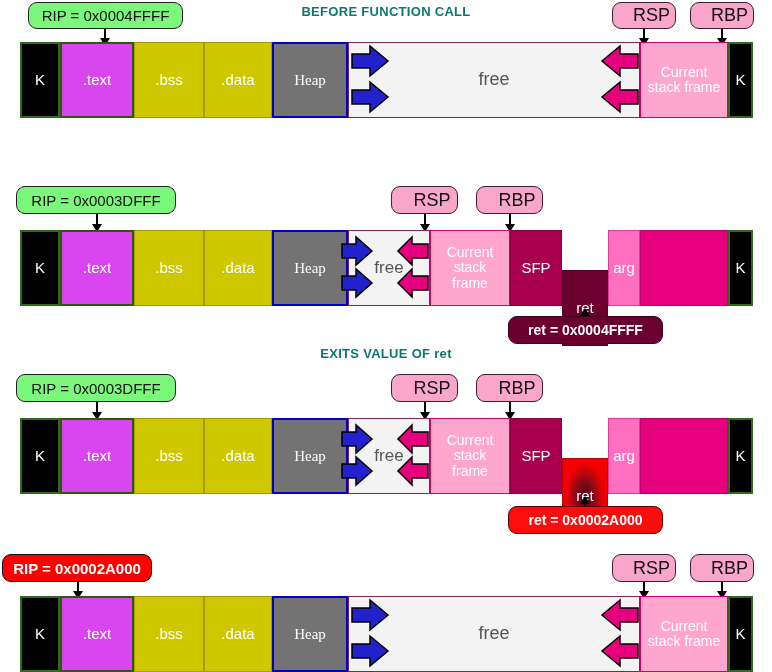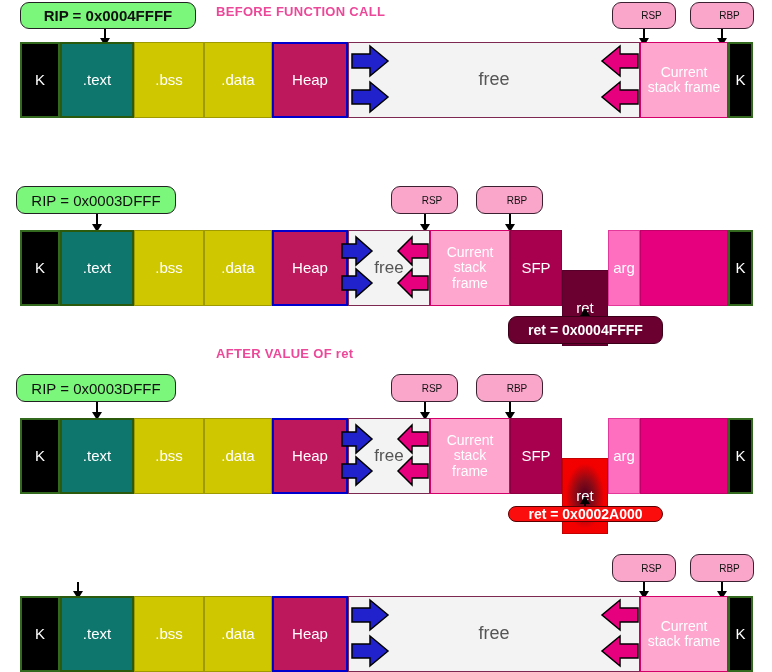--- a/index.html
+++ b/index.html
@@ -3,34 +3,34 @@
 <meta charset="utf-8">
 <style>
   html,body{margin:0;padding:0;background:#ffffff;}
   body{
     width:772px;height:672px;position:relative;overflow:hidden;
     font-family:"Liberation Sans","DejaVu Sans",sans-serif;
     -webkit-font-smoothing:antialiased;
   }
   .panel{position:absolute;left:0;width:772px;}
   .title{
-    position:absolute;text-align:left;font-weight:bold;font-size:13px;
-    color:#ec4899;letter-spacing:0.3px;white-space:nowrap;
+    position:absolute;text-align:center;font-weight:bold;font-size:13px;
+    color:#0f766e;letter-spacing:0.3px;white-space:nowrap;
   }
   
   .bar{position:absolute;height:76px;}
   .seg{
     position:absolute;top:0;height:76px;box-sizing:border-box;
     display:flex;align-items:center;justify-content:center;
     font-size:15px;color:#ffffff;line-height:1.08;text-align:center;
   }
   .seg.kern{background:#000000;border:2px solid #33691e;color:#ffffff;font-size:15px;}
-  .seg.text{background:#0f766e;border:2px solid #2b5a0c;}
+  .seg.text{background:#d946ef;border:2px solid #2b5a0c;}
   .seg.bss, .seg.data{background:#cfc800;border:1px solid #9e9a00;}
-  .seg.heap{background:#be185d;border:2px solid #0000cc;}
+  .seg.heap{background:#737373;border:2px solid #0000cc;font-family:Liberation Serif, serif;}
   .seg.free{
     background:#f4f3f4;border:1px solid #7c2850;color:#555555;font-size:18px;
   }
   .seg.free.small{font-size:17px;}
   .seg.csf{background:#ffa6cf;border:1px solid #d4006a;color:#ffffff;font-size:14px;}
   .seg.sfp{background:#a8004f;border:1px solid #8c0042;color:#ffffff;font-size:15px;}
   .seg.ret{background:#6b0030;border:1px solid #55002a;color:#ffffff;font-size:15px;margin-top:40px;}
   .seg.ret.hot{
     background:radial-gradient(ellipse at 50% 50%, #4d0020 0%, #8a0a16 30%, #f20000 62%, #f40000 100%);
     border:1px solid #c40000;
@@ -42,37 +42,37 @@
   .arrowbox{position:absolute;width:40px;height:76px;top:0;pointer-events:none;}
 
   
   .callout{
     position:absolute;box-sizing:border-box;border-radius:9px;
     display:flex;align-items:center;justify-content:center;
     font-size:15px;white-space:nowrap;
   }
   .callout.green{background:#7bf77b;border:1.5px solid #222;color:#111;}
   .callout.red{background:#ff0000;border:1.5px solid #111;color:#ffffff;font-weight:bold;}
-  .callout.pink{background:#f9a6ca;border:1.5px solid #3a2030;color:#111;font-size:10px;padding-left:15px;}
+  .callout.pink{background:#f9a6ca;border:1.5px solid #3a2030;color:#111;font-size:18px;padding-left:15px;}
   .callout.darkred{background:#6b0030;border:1.5px solid #3a0018;color:#ffffff;font-weight:bold;font-size:14px;text-align:right;}
   .callout.brightred{background:#fb0d0d;border:1.5px solid #5a0000;color:#ffffff;font-weight:bold;font-size:14px;}
 
   .leader{position:absolute;background:#000;width:1.6px;}
   .leadhead{position:absolute;width:0;height:0;border-left:5px solid transparent;border-right:5px solid transparent;}
   .leadhead.down{border-top:8px solid #000;}
   .leadhead.up{border-bottom:8px solid #000;}
 </style>
 </head>
 <body>
 
 <div class="panel" style="top:0;height:150px;">
 
   <div class="title" style="left:216px;top:4px;width:340px;">BEFORE FUNCTION CALL</div>
 
-  <div class="callout green" style="left:20px;top:2px;width:176px;height:27px;font-weight:bold;">RIP = 0x0004FFFF</div>
+  <div class="callout green" style="left:28px;top:2px;width:155px;height:27px;">RIP = 0x0004FFFF</div>
   <div class="leader" style="left:104px;top:29px;height:12px;"></div>
   <div class="leadhead down" style="left:100px;top:38px;"></div>
 
   <div class="callout pink" style="left:612px;top:2px;width:64px;height:27px;">RSP</div>
   <div class="leader" style="left:643px;top:29px;height:12px;"></div>
   <div class="leadhead down" style="left:639px;top:38px;"></div>
 
   <div class="callout pink" style="left:690px;top:2px;width:64px;height:27px;">RBP</div>
   <div class="leader" style="left:721px;top:29px;height:12px;"></div>
   <div class="leadhead down" style="left:717px;top:38px;"></div>
@@ -153,21 +153,21 @@
     </div>
   </div>
 
   <div class="leadhead up" style="left:580px;top:158px;"></div>
   <div class="leader" style="left:584px;top:165px;height:14px;"></div>
   <div class="callout darkred" style="left:508px;top:166px;width:155px;height:28px;">ret = 0x0004FFFF</div>
 </div>
 
 <div class="panel" style="top:340px;height:200px;">
 
-  <div class="title" style="left:216px;top:6px;width:340px;">AFTER VALUE OF ret</div>
+  <div class="title" style="left:216px;top:6px;width:340px;">EXITS VALUE OF ret</div>
 
   <div class="callout green" style="left:16px;top:34px;width:160px;height:28px;">RIP = 0x0003DFFF</div>
   <div class="leader" style="left:96px;top:62px;height:13px;"></div>
   <div class="leadhead down" style="left:92px;top:72px;"></div>
 
   <div class="callout pink" style="left:391px;top:34px;width:67px;height:28px;">RSP</div>
   <div class="leader" style="left:424px;top:62px;height:13px;"></div>
   <div class="leadhead down" style="left:420px;top:72px;"></div>
 
   <div class="callout pink" style="left:476px;top:34px;width:67px;height:28px;">RBP</div>
@@ -201,26 +201,27 @@
         <g fill="#e6007e" stroke="#000" stroke-width="1.5">
           <path d="M32,14 L16,14 L16,7 L2,21 L16,35 L16,28 L32,28 Z"></path>
           <path d="M32,46 L16,46 L16,39 L2,53 L16,67 L16,60 L32,60 Z"></path>
         </g>
       </svg>
     </div>
   </div>
 
   <div class="leadhead up" style="left:580px;top:156px;"></div>
   <div class="leader" style="left:584px;top:163px;height:14px;"></div>
-  <div class="callout brightred" style="left:508px;top:166px;width:155px;height:16px;">ret = 0x0002A000</div>
+  <div class="callout brightred" style="left:508px;top:166px;width:155px;height:28px;">ret = 0x0002A000</div>
 </div>
 
 <div class="panel" style="top:540px;height:132px;">
 
 
+  <div class="callout red" style="left:2px;top:14px;width:150px;height:28px;">RIP = 0x0002A000</div>
   <div class="leader" style="left:77px;top:42px;height:12px;"></div>
   <div class="leadhead down" style="left:73px;top:51px;"></div>
 
   <div class="callout pink" style="left:612px;top:14px;width:64px;height:28px;">RSP</div>
   <div class="leader" style="left:643px;top:42px;height:12px;"></div>
   <div class="leadhead down" style="left:639px;top:51px;"></div>
 
   <div class="callout pink" style="left:690px;top:14px;width:64px;height:28px;">RBP</div>
   <div class="leader" style="left:721px;top:42px;height:12px;"></div>
   <div class="leadhead down" style="left:717px;top:51px;"></div>

